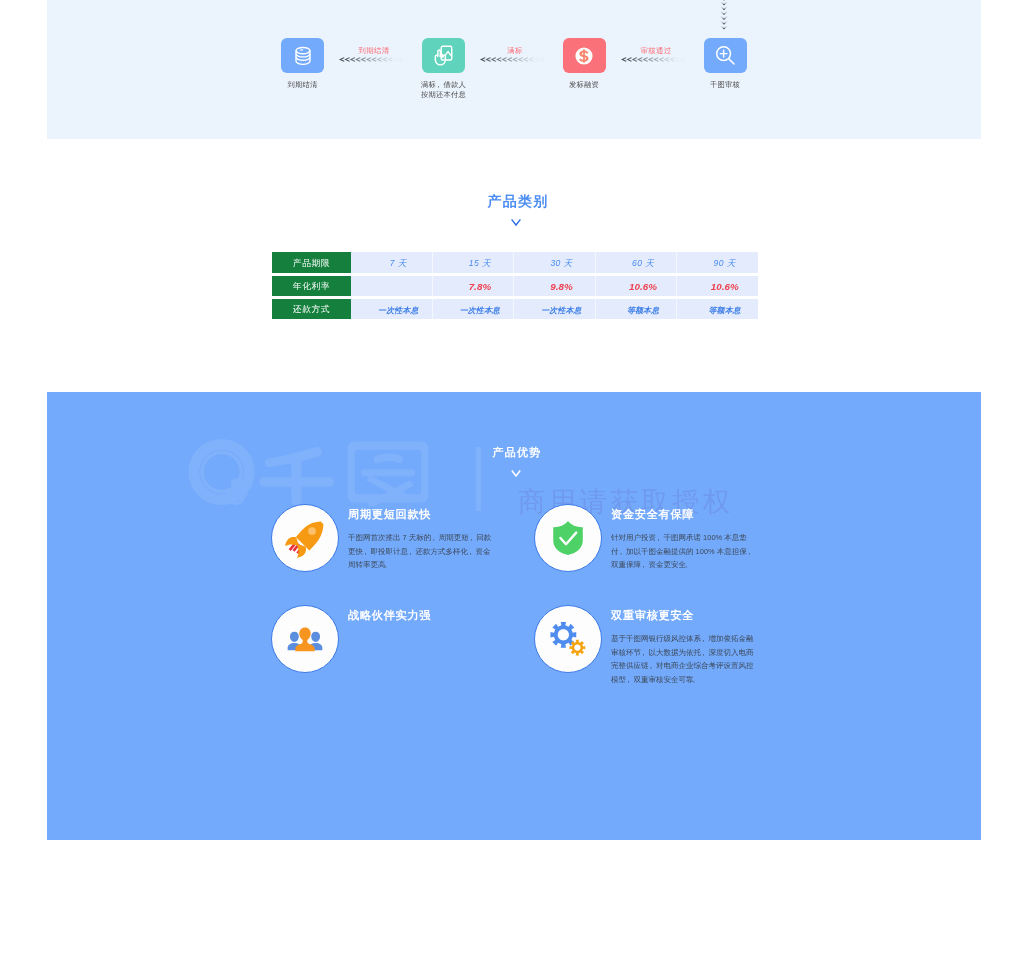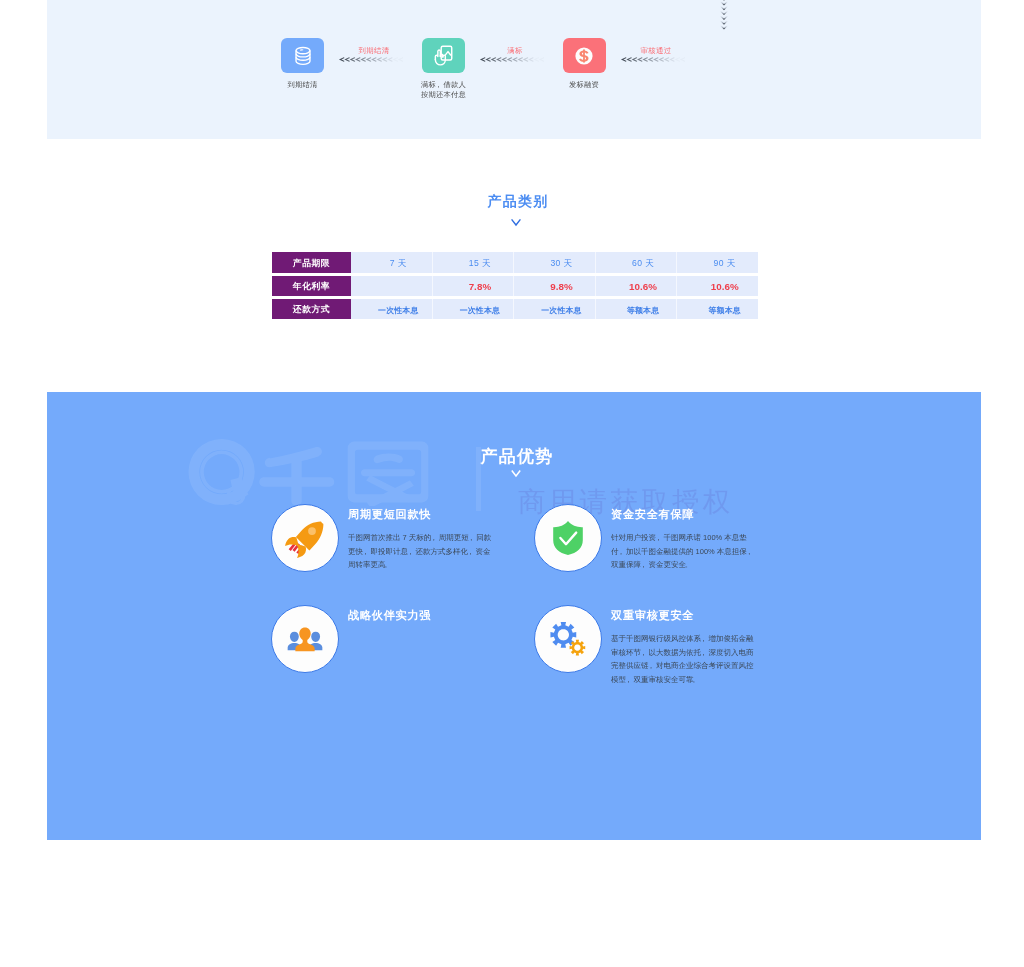--- a/index.html
+++ b/index.html
@@ -17,33 +17,33 @@
   .down-arrow{position:absolute;left:667px;top:-4px;width:20px;height:36px;}
 
   
   .sec-title{position:absolute;width:100%;text-align:center;font-size:14.5px;font-weight:700;letter-spacing:1.2px;color:#4c8df2;}
   .sec-chev{position:absolute;width:100%;display:flex;justify-content:center;}
 
   
   .cat-table{position:absolute;left:272px;top:252.3px;width:486px;}
   .cat-row{display:flex;height:20.6px;margin-bottom:2.7px;}
   .cat-row:last-child{margin-bottom:0;text-align:center;}
-  .cat-th{width:79px;background:#701a75;color:#ffffff;font-size:8.8px;font-weight:700;display:flex;align-items:center;justify-content:center;letter-spacing:.55px;padding-top:2px;box-sizing:border-box;}
-  .cat-td{flex:1;background:#e3ebfc;color:#4a8cf0;font-size:8.6px;display:flex;align-items:center;justify-content:center;letter-spacing:.4px;border-right:1px solid #f4f7fe;padding-top:2px;padding-left:14px;box-sizing:border-box;}
+  .cat-th{width:79px;background:#15803d;color:#ffffff;font-size:8.8px;font-weight:400;display:flex;align-items:center;justify-content:center;letter-spacing:.55px;padding-top:2px;box-sizing:border-box;}
+  .cat-td{flex:1;background:#e3ebfc;color:#4a8cf0;font-size:8.6px;display:flex;align-items:center;justify-content:center;letter-spacing:.4px;border-right:1px solid #f4f7fe;padding-top:2px;padding-left:14px;box-sizing:border-box;font-style:italic;}
   .cat-td:last-child{border-right:none;}
   .cat-row.rate .cat-td{color:#ef3f4c;font-weight:700;font-size:9.8px;letter-spacing:.05px;padding-top:2px;}
   .cat-row.plain2 .cat-td{color:#3f7fe8;font-weight:700;font-size:7.9px;letter-spacing:.2px;padding-top:3px;}
 
   
   .adv-panel{position:absolute;left:47px;top:392px;width:934px;height:448px;background:#74aafb;overflow:hidden;}
   .wm{position:absolute;pointer-events:none;user-select:none;}
   .wm-logo{left:137px;top:46px;width:247px;height:68px;opacity:.085;}
   .wm-txt1{left:471px;top:50px;font-size:27.5px;line-height:27.5px;letter-spacing:2.4px;color:#ffffff;opacity:.115;font-weight:400;white-space:nowrap;}
   .wm-txt2{left:471px;top:96px;font-size:27.5px;line-height:27.5px;letter-spacing:3.3px;color:#4c1d95;opacity:.115;font-weight:400;white-space:nowrap;}
-  .adv-title{position:absolute;left:0;top:53px;width:100%;text-align:center;font-size:17px;font-weight:700;letter-spacing:1.2px;color:#ffffff;padding-left:6px;box-sizing:border-box;}
+  .adv-title{position:absolute;left:0;top:53px;width:100%;text-align:center;font-size:11px;font-weight:700;letter-spacing:1.2px;color:#ffffff;padding-left:6px;box-sizing:border-box;}
   .adv-chev{position:absolute;left:0;top:77px;width:100%;display:flex;justify-content:center;padding-left:4px;box-sizing:border-box;}
   .adv-item{position:absolute;width:300px;}
   .adv-circle{position:absolute;left:-1px;top:-1px;width:68px;height:68px;border-radius:50%;background:#fdfdfd;border:1.5px solid #3c7ae8;box-sizing:border-box;display:flex;align-items:center;justify-content:center;}
   .adv-text{position:absolute;left:76px;top:2px;width:145px;}
   .adv-h{font-size:11.2px;font-weight:700;color:#ffffff;letter-spacing:.7px;line-height:14px;}
   .adv-b{margin-top:10px;line-break:strict;word-break:normal;font-size:7.5px;line-height:13.7px;color:#3b4858;letter-spacing:0;text-align:left;}
   .adv-link{color:#ffc94d;font-weight:700;}
   .fwp{margin-left:-0.18em;margin-right:0.18em;}
   .cta{position:absolute;left:397px;top:754.5px;width:235px;height:41px;box-sizing:border-box;background:#6ba3fb;border:2px solid #3e83f2;display:flex;align-items:center;justify-content:center;color:#ffffff;font-size:16.3px;font-weight:700;letter-spacing:1.4px;cursor:pointer;}
 </style>
@@ -165,20 +165,32 @@
           <path d="M50.95 0.8 L46.95 3.5 L50.95 6.2" stroke="#434b57" stroke-width="1.4" fill="none" stroke-linecap="butt" stroke-linejoin="miter" opacity="0.515"></path>
           <path d="M56.3 0.8 L52.3 3.5 L56.3 6.2" stroke="#434b57" stroke-width="1.4" fill="none" stroke-linecap="butt" stroke-linejoin="miter" opacity="0.418"></path>
           <path d="M61.64999999999999 0.8 L57.64999999999999 3.5 L61.64999999999999 6.2" stroke="#434b57" stroke-width="1.4" fill="none" stroke-linecap="butt" stroke-linejoin="miter" opacity="0.321"></path>
           <path d="M67 0.8 L63 3.5 L67 6.2" stroke="#434b57" stroke-width="1.4" fill="none" stroke-linecap="butt" stroke-linejoin="miter" opacity="0.224"></path>
           <path d="M72.35 0.8 L68.35 3.5 L72.35 6.2" stroke="#434b57" stroke-width="1.4" fill="none" stroke-linecap="butt" stroke-linejoin="miter" opacity="0.127"></path>
           <path d="M77.7 0.8 L73.7 3.5 L77.7 6.2" stroke="#434b57" stroke-width="1.4" fill="none" stroke-linecap="butt" stroke-linejoin="miter" opacity="0.040"></path>
           <path d="M83.05 0.8 L79.05 3.5 L83.05 6.2" stroke="#434b57" stroke-width="1.4" fill="none" stroke-linecap="butt" stroke-linejoin="miter" opacity="0.040"></path>
         </svg>
     </div>
 
+    <div class="flow-step" style="left:623px;top:38px;">
+      <div class="flow-icon" style="background:#74aafb;">
+        <svg width="25" height="25" viewBox="0 0 24 24">
+          <g fill="none" stroke="#ffffff" stroke-width="1.4" stroke-linecap="round">
+            <circle cx="10.2" cy="10.2" r="6.6"></circle>
+            <path d="M10.2 7.0 v6.4 M7.0 10.2 h6.4"></path>
+            <path d="M15.0 15.0 L20.2 20.2"></path>
+          </g>
+        </svg>
+      </div>
+      <div class="flow-label">千图审核</div>
+    </div>
   </div>
 
   <div class="sec-title" style="top:192.5px;padding-left:6px;font-size:14px;letter-spacing:1.3px;">产品类别</div>
   <div class="sec-chev" style="top:218px;padding-left:4px;">
     <svg width="12" height="9" viewBox="0 0 12 9">
       <path d="M1.6 1.4 L6 7.0 L10.4 1.4" fill="none" stroke="#2f6ee0" stroke-width="1.4" stroke-linecap="butt" stroke-linejoin="miter"></path>
     </svg>
   </div>
 
   <div class="cat-table">

